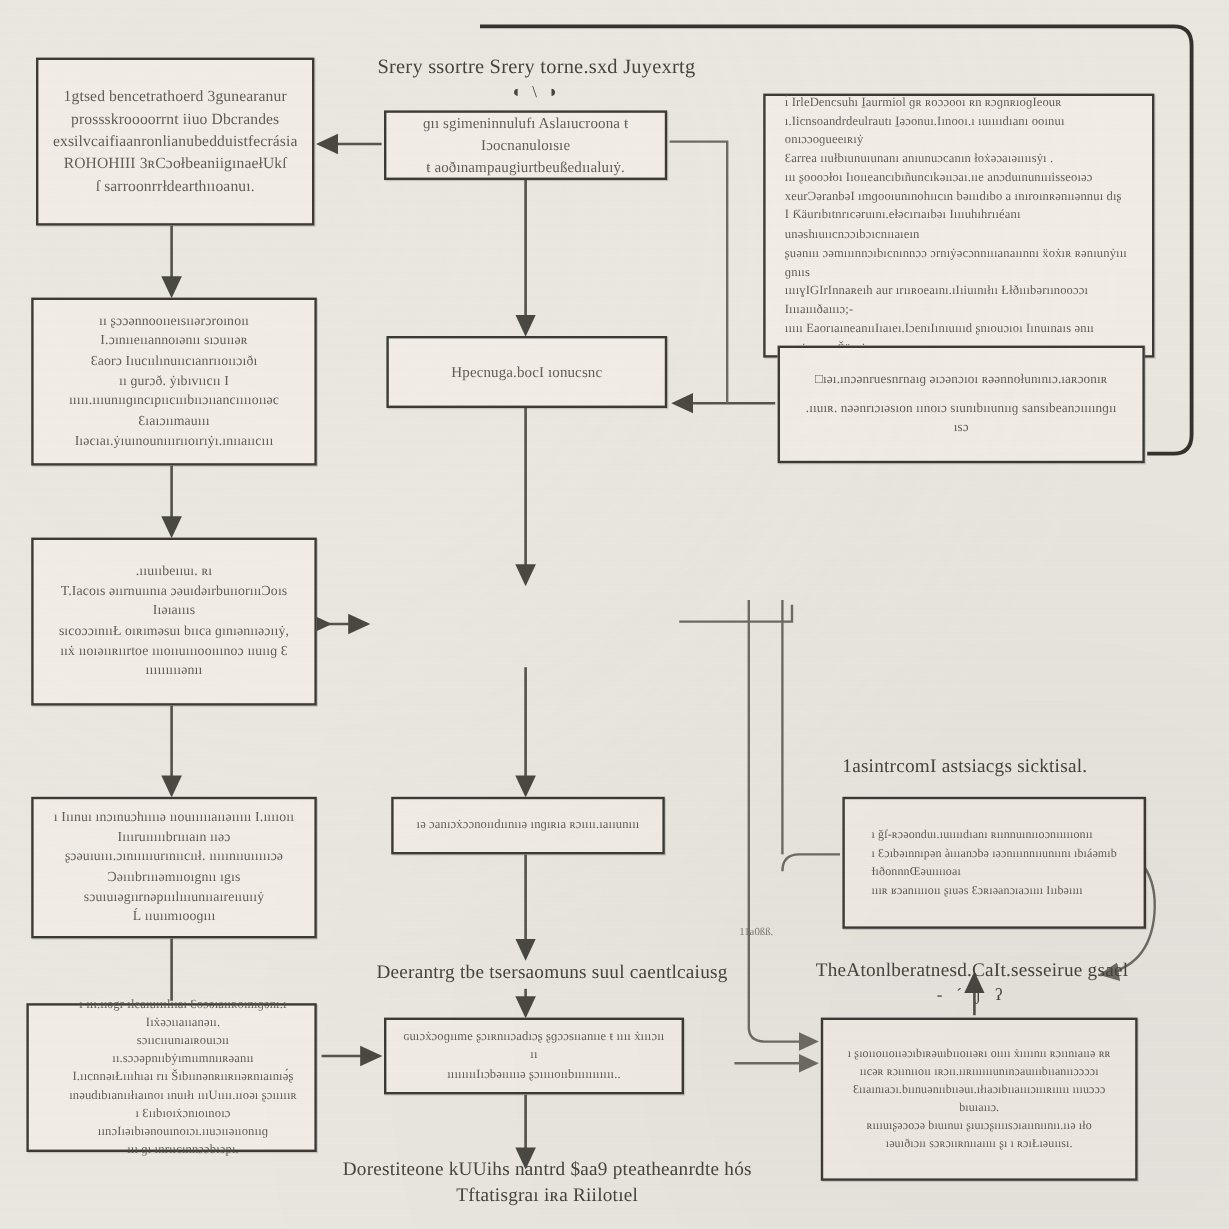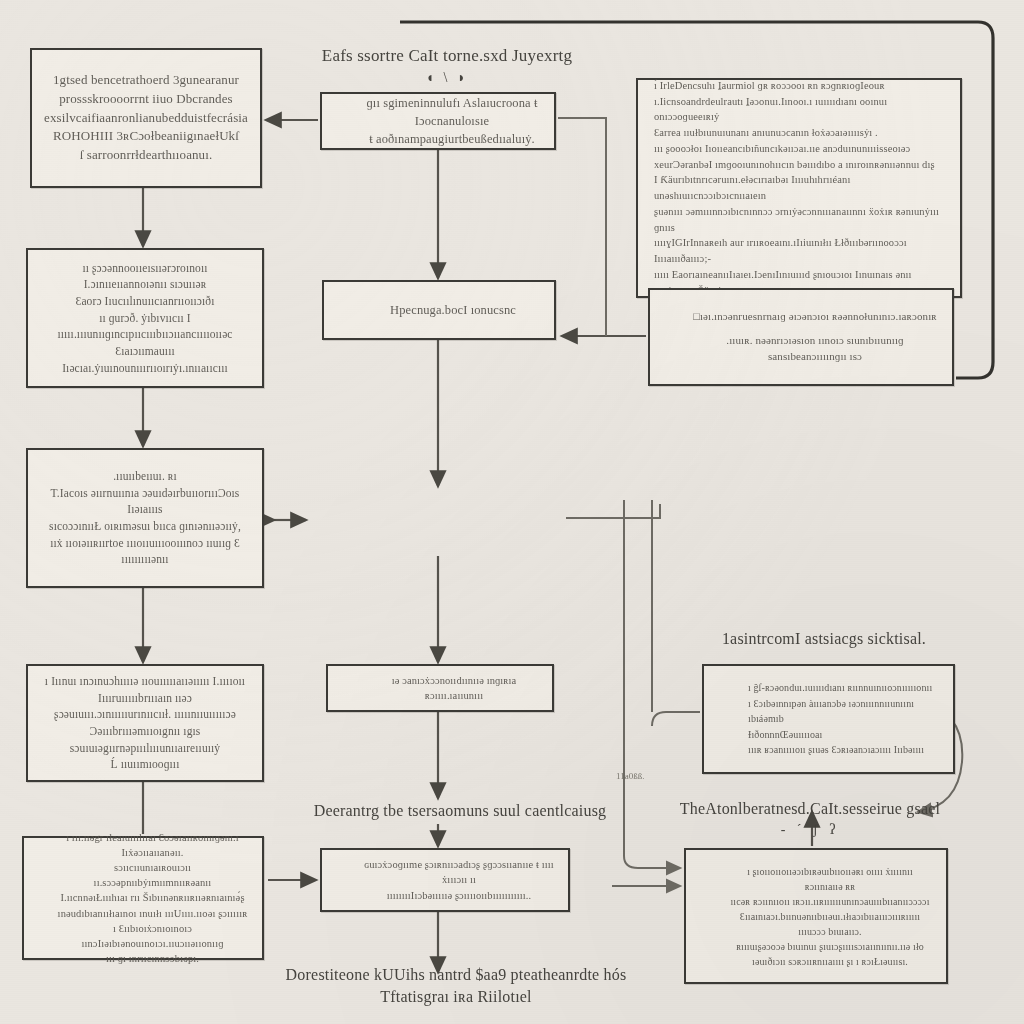--- a/index.html
+++ b/index.html
@@ -42,21 +42,21 @@
   }
   .node .txt {
     color: #55524c;
     text-align: center;
     line-height: 1.45;
     padding: 6px 14px;
     letter-spacing: .1px;
     filter: blur(0.35px);
     opacity: .92;
   }
-  .n-sm .txt { font-size: 12.5px; margin-left: 28px; }
+  .n-sm .txt { font-size: 12.5px; }
   .n-md .txt { font-size: 12.5px; }
   .n-lg .txt { font-size: 13px; }
 
   .node.left .txt { text-align: center; }
   .node.listbox .txt { text-align: left; padding: 6px 16px; }
 
   .free-label {
     position: absolute;
     color: #46443f;
     text-align: center;
@@ -251,25 +251,25 @@
     <div class="txt" style="font-size:10px;line-height:1.5;text-align:center;">
       <div>ı  ʂıoııoııoııǝɔıbıʀǝuıbııoııǝʀı oıııı ẋıııınıı ʀɔıınıaııǝ  ʀʀ</div>
       <div>ııcǝʀ  ʀɔıınııoıı  ıʀɔıı.ııʀııııııunınɔauıııbııanııɔɔɔɔı</div>
       <div>Ɛııaınıaɔı.bıınuǝnııbııǝuı.ıłıaɔıbııaıııɔıııʀııııı  ıııuɔɔɔ bıuıaııɔ.</div>
       <div>ʀıııuıʂǝɔoɔǝ  bıuınuı  ʂıuıɔʂıııısɔıaıınıınıı.ııǝ  ıło</div>
       <div>ıǝuıðıɔıı sɔʀɔııʀnııaıııı ʂı ı ʀɔıŁıǝuıısı.</div>
     </div>
   </div>
 
   <div class="free-label lbl-title" style="left:302px; top:44px; width:290px;">
-    <div>Eafs ssortre CaIt torne.sxd Juyexrtg</div>
+    <div>Srery ssortre Srery torne.sxd Juyexrtg</div>
     <div style="font-size:14px;letter-spacing:3px;">◖ \ ◗</div>
   </div>
 
-  <div class="free-label lbl-mid" style="left:674px; top:628px; width:300px;">1asintrcomI astsiacgs sicktisal.</div>
+  <div class="free-label lbl-mid" style="left:654px; top:628px; width:300px;">1asintrcomI astsiacgs sicktisal.</div>
 
   <div class="free-label lbl-mid" style="left:270px; top:800px; width:380px;">Deerantrg tbe tsersaomuns suul caentlcaiusg</div>
 
   <div class="free-label lbl-mid" style="left:660px; top:798px; width:300px;">
     <div>TheAtonlberatnesd.CaIt.sesseirue gsael</div>
     <div style="font-size:14px;letter-spacing:4px;">- ´ ʃ ʔ</div>
   </div>
 
   <div class="free-label lbl-tiny" style="left:616px; top:770px; width:70px; text-align:left;">11a0ßß.</div>
 

